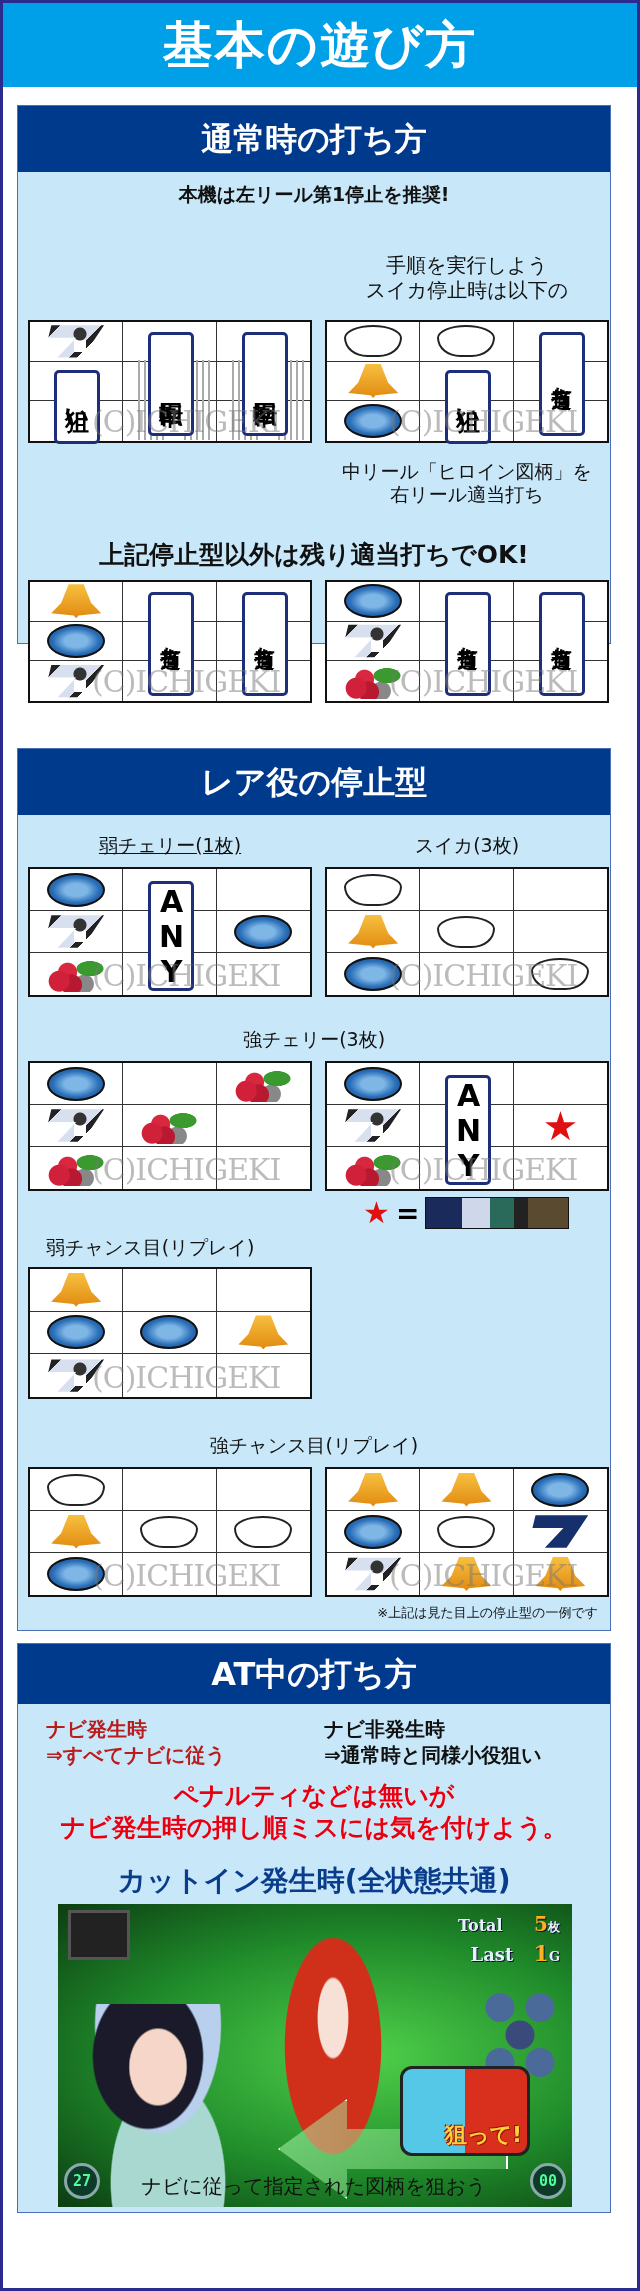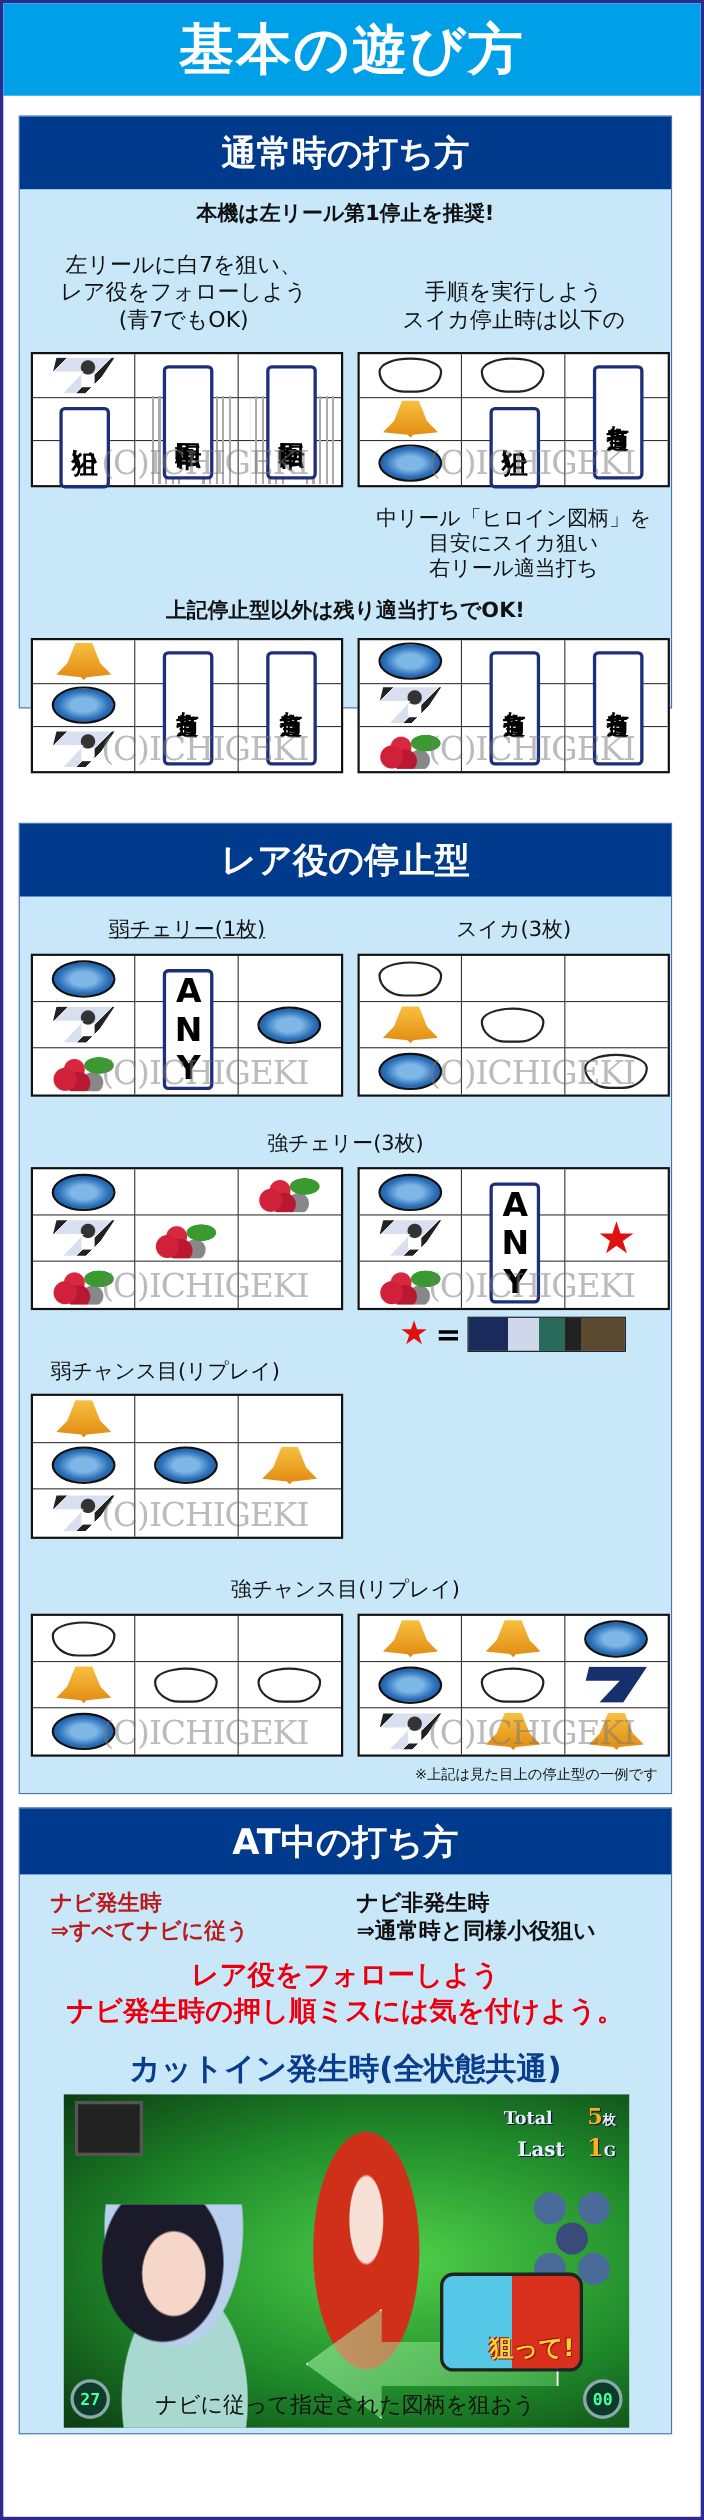--- a/index.html
+++ b/index.html
@@ -45,25 +45,20 @@
 </head>
 <body>
 
 <div class="page">
   <div class="banner">基本の遊び方</div>
 
   <div class="section" style="top:102px;height:539px;">
     <div class="sec-head">通常時の打ち方</div>
     <div class="lbl bold" style="left:0;width:100%;top:76px;font-size:19px;">本機は左リール第1停止を推奨!</div>
 
-    <div class="lbl" style="left:4px;width:290px;top:122px;font-size:20px;line-height:25px;">
-      <div>左リールに白7を狙い、</div>
-      <div>レア役をフォローしよう</div>
-      <div>(青7でもOK)</div>
-    </div>
     <div class="lbl" style="left:304px;width:290px;top:147px;font-size:20px;line-height:25px;">
       <div>手順を実行しよう</div>
       <div>スイカ停止時は以下の</div>
     </div>
 
     <div class="grid" style="left:10px;top:214px;">
       <div class="cell">
           <div class="sym sym-white7"></div>
         </div>
       <div class="cell"></div>
@@ -112,25 +107,24 @@
           <span style="writing-mode:vertical-rl;">狙い</span>
         </div>
       <div class="tag" style="left:212px;top:10px;height:104px;font-size:20px;line-height:22px;">
           <span style="writing-mode:vertical-rl;">適当打ち</span>
         </div>
       <div class="wm">(C)ICHIGEKI</div>
     </div>
 
     <div class="lbl" style="left:304px;width:290px;top:354px;font-size:19px;line-height:23px;">
       <div>中リール「ヒロイン図柄」を</div>
-      <div>目安にスイカ狙い</div>
       <div>右リール適当打ち</div>
     </div>
 
-    <div class="lbl bold" style="left:0;width:100%;top:437px;font-size:19px;">上記停止型以外は残り適当打ちでOK!</div>
+    <div class="lbl bold" style="left:0;width:100%;top:437px;font-size:25px;">上記停止型以外は残り適当打ちでOK!</div>
 
     <div class="grid" style="left:10px;top:474px;">
       <div class="cell">
           <div class="sym sym-bell"></div>
         </div>
       <div class="cell"></div>
       <div class="cell"></div>
       <div class="cell">
           <div class="sym sym-replay"></div>
         </div>
@@ -373,21 +367,21 @@
 
     <div style="position:absolute;left:28px;top:72px;font-weight:bold;font-size:20px;line-height:26px;color:#b91c1c;">
       <div>ナビ発生時</div>
       <div>⇒すべてナビに従う</div>
     </div>
     <div style="position:absolute;left:306px;top:72px;font-weight:bold;font-size:20px;line-height:26px;color:#111;">
       <div>ナビ非発生時</div>
       <div>⇒通常時と同様小役狙い</div>
     </div>
 
-    <div class="redtxt" style="top:136px;">レア役をフォローしよう</div>
+    <div class="redtxt" style="top:136px;">ペナルティなどは無いが</div>
     <div class="redtxt" style="top:168px;">ナビ発生時の押し順ミスには気を付けよう。</div>
 
     <div class="bluetxt" style="top:218px;">カットイン発生時(全状態共通)</div>
 
     <div class="shot" style="top:260px;">
       <div class="tv"></div>
       <div class="girl1"></div>
       <div class="girl2"></div>
       <div class="arrow"></div>
       <div class="hud" style="right:12px;top:8px;font-size:16px;">

